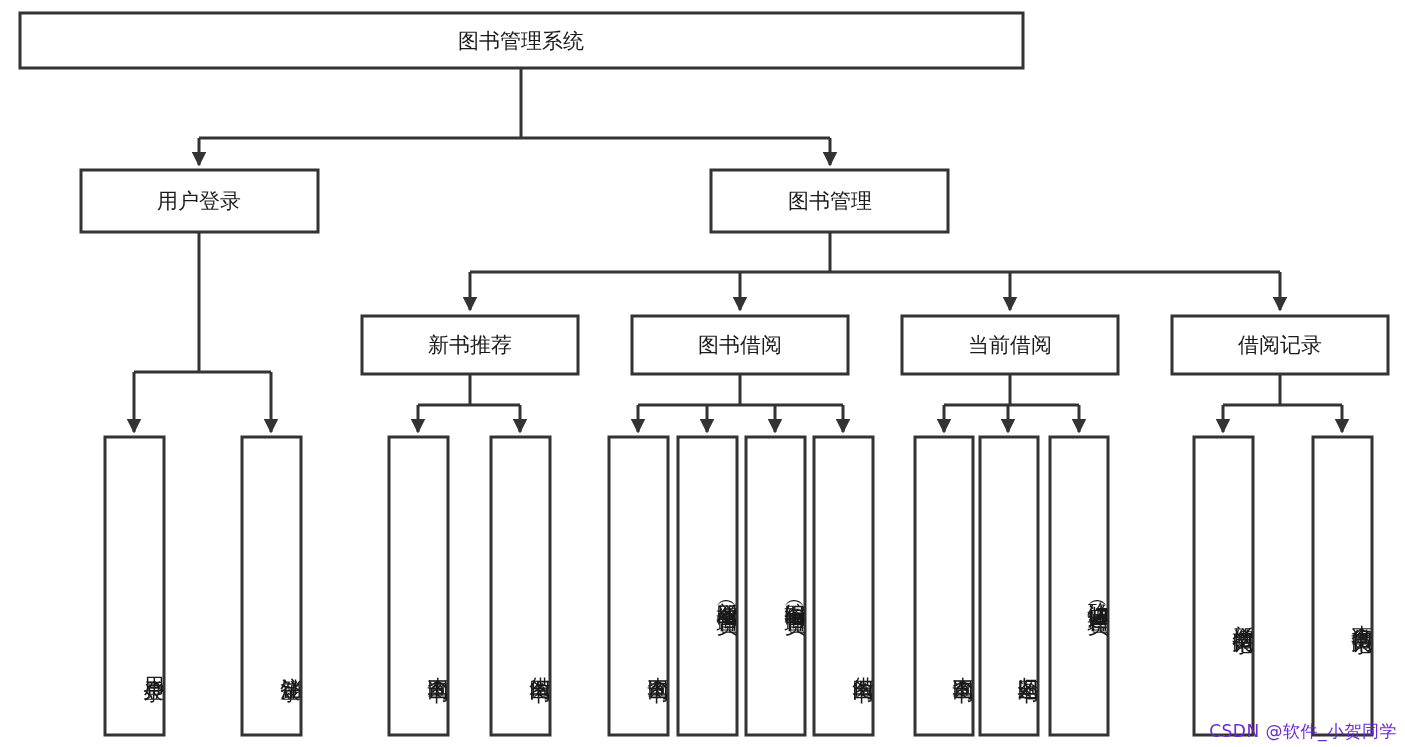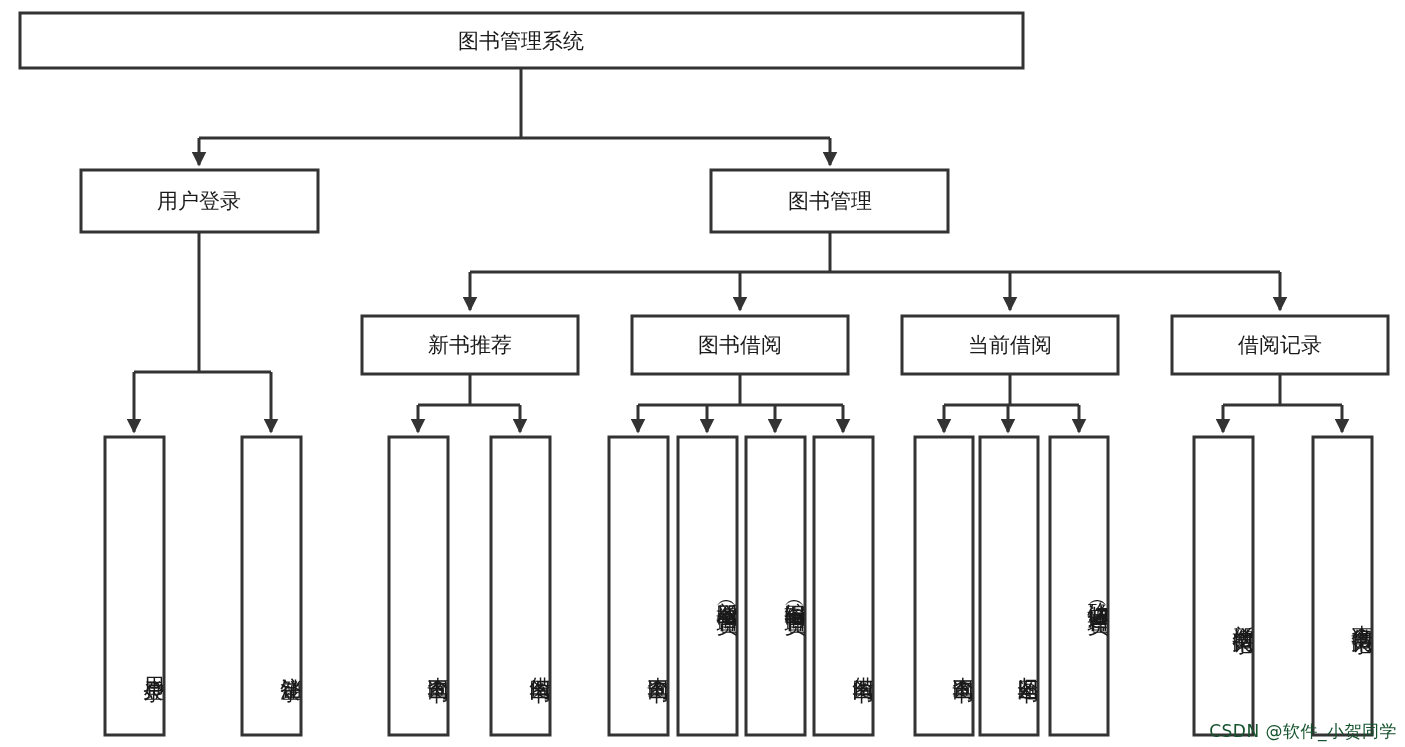--- a/index.html
+++ b/index.html
@@ -44,21 +44,21 @@
     fill: #1a1a1a;
     text-anchor: middle;
     dominant-baseline: middle;
   }
   .watermark {
     position: absolute;
     right: 8px;
     bottom: 4px;
     font-family: "DejaVu Sans", "Liberation Sans", sans-serif;
     font-size: 17px;
-    color: #14532d;
+    color: #6d28d9;
     letter-spacing: 0.5px;
     white-space: nowrap;
     margin-left: 24px;
   }
   .vlabel {
     position: absolute;
     font-family: "DejaVu Sans", "Liberation Sans", sans-serif;
     font-size: 21px;
     color: #1a1a1a;
     writing-mode: vertical-rl;

